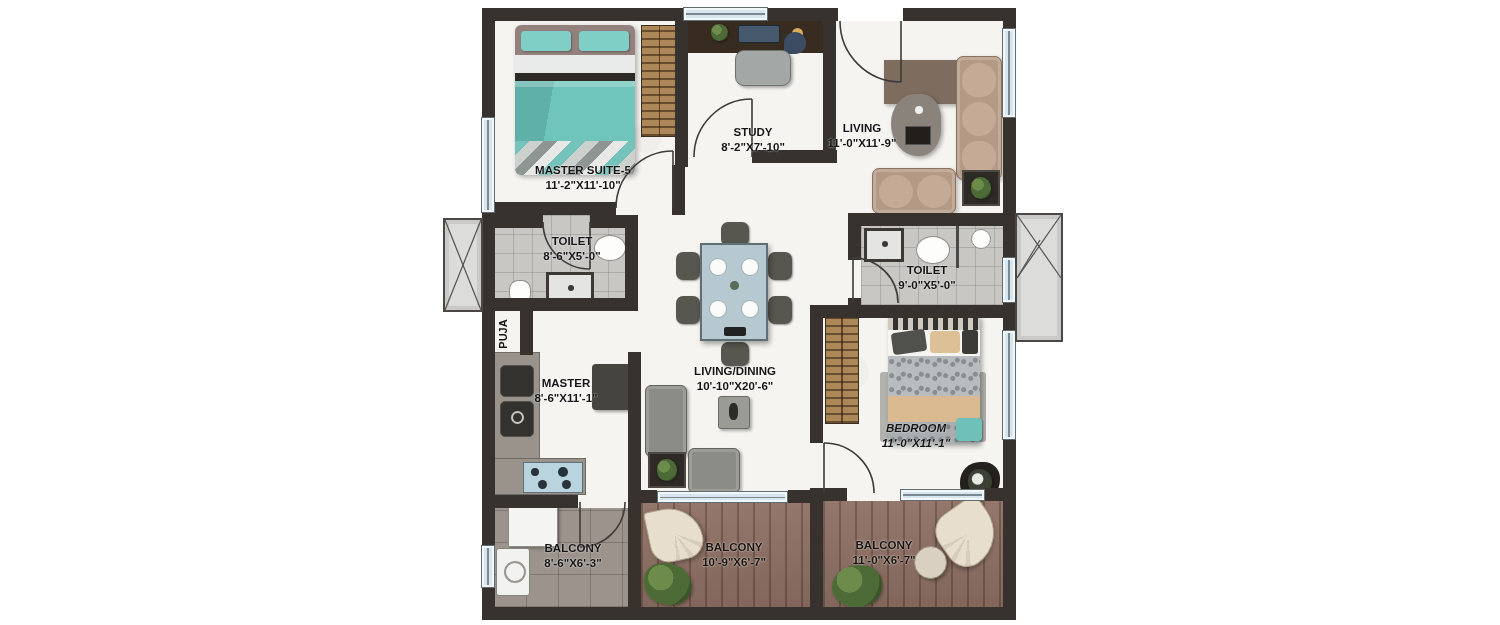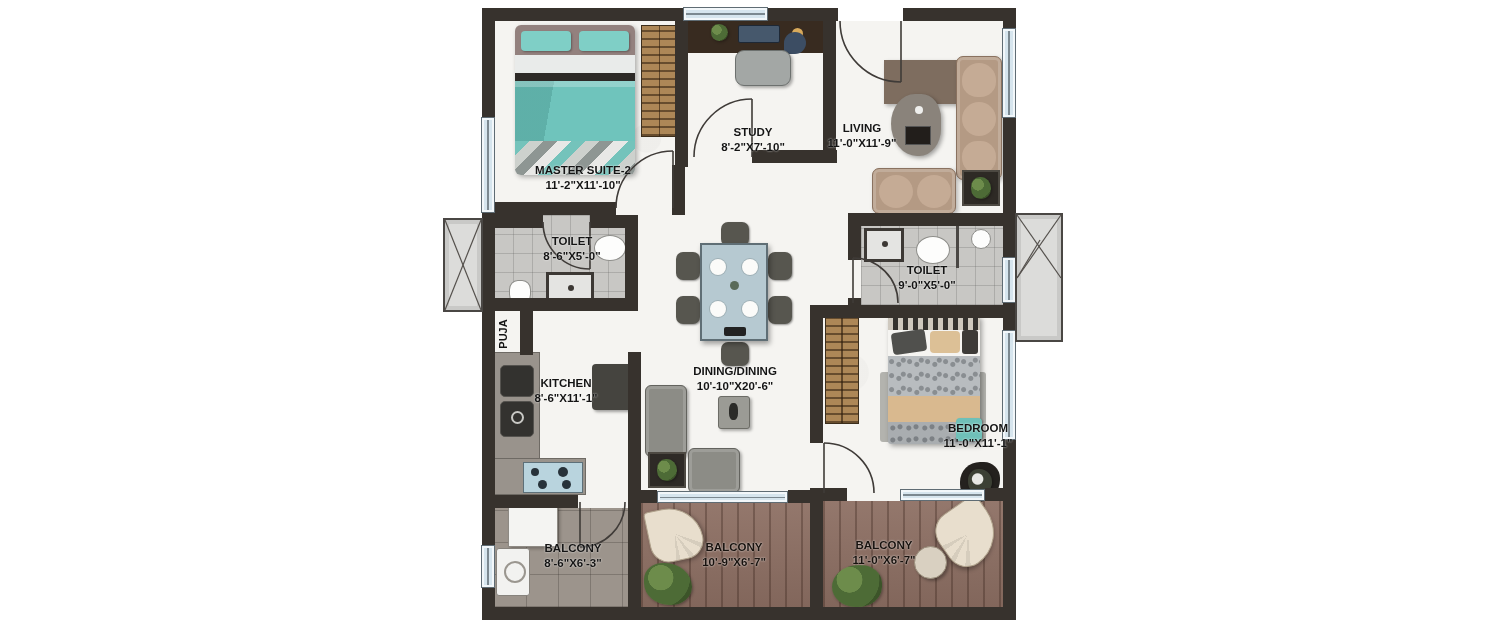--- a/index.html
+++ b/index.html
@@ -261,51 +261,51 @@
     <g stroke="#55514d" stroke-width="1.2" fill="none">
       <line x1="445" y1="220" x2="481" y2="310"></line>
         <line x1="481" y1="220" x2="445" y2="310"></line>
       <line x1="1017" y1="215" x2="1061" y2="278"></line>
         <line x1="1061" y1="215" x2="1017" y2="278"></line>
       <line x1="1017" y1="278" x2="1040" y2="240"></line>
     </g>
   </svg>
 
   <div class="lbl" style="left:583px;top:163px;">
-    <span>MASTER SUITE-2</span>
+    <span>MASTER SUITE-5</span>
       <span>11'-2"X11'-10"</span>
   </div>
   <div class="lbl" style="left:753px;top:93px;margin-top:32px;">
     <span>STUDY</span>
       <span>8'-2"X7'-10"</span>
   </div>
   <div class="lbl" style="left:862px;top:121px;">
     <span>LIVING</span>
       <span>11'-0"X11'-9"</span>
   </div>
   <div class="lbl" style="left:572px;top:234px;">
     <span>TOILET</span>
       <span>8'-6"X5'-0"</span>
   </div>
   <div class="lbl-vert" style="left:488px;top:328px;">
     <span>PUJA</span>
   </div>
   <div class="lbl" style="left:566px;top:376px;">
-    <span>KITCHEN</span>
+    <span>MASTER</span>
       <span>8'-6"X11'-1"</span>
   </div>
   <div class="lbl" style="left:735px;top:364px;">
-    <span>DINING/DINING</span>
+    <span>LIVING/DINING</span>
       <span>10'-10"X20'-6"</span>
   </div>
   <div class="lbl" style="left:927px;top:263px;">
     <span>TOILET</span>
       <span>9'-0"X5'-0"</span>
   </div>
-  <div class="lbl" style="left:978px;top:421px;">
+  <div class="lbl" style="left:916px;top:421px;font-style:italic;">
     <span>BEDROOM</span>
       <span>11'-0"X11'-1"</span>
   </div>
   <div class="lbl" style="left:573px;top:541px;">
     <span>BALCONY</span>
       <span>8'-6"X6'-3"</span>
   </div>
   <div class="lbl" style="left:734px;top:540px;color:#18120e;">
     <span>BALCONY</span>
       <span>10'-9"X6'-7"</span>

